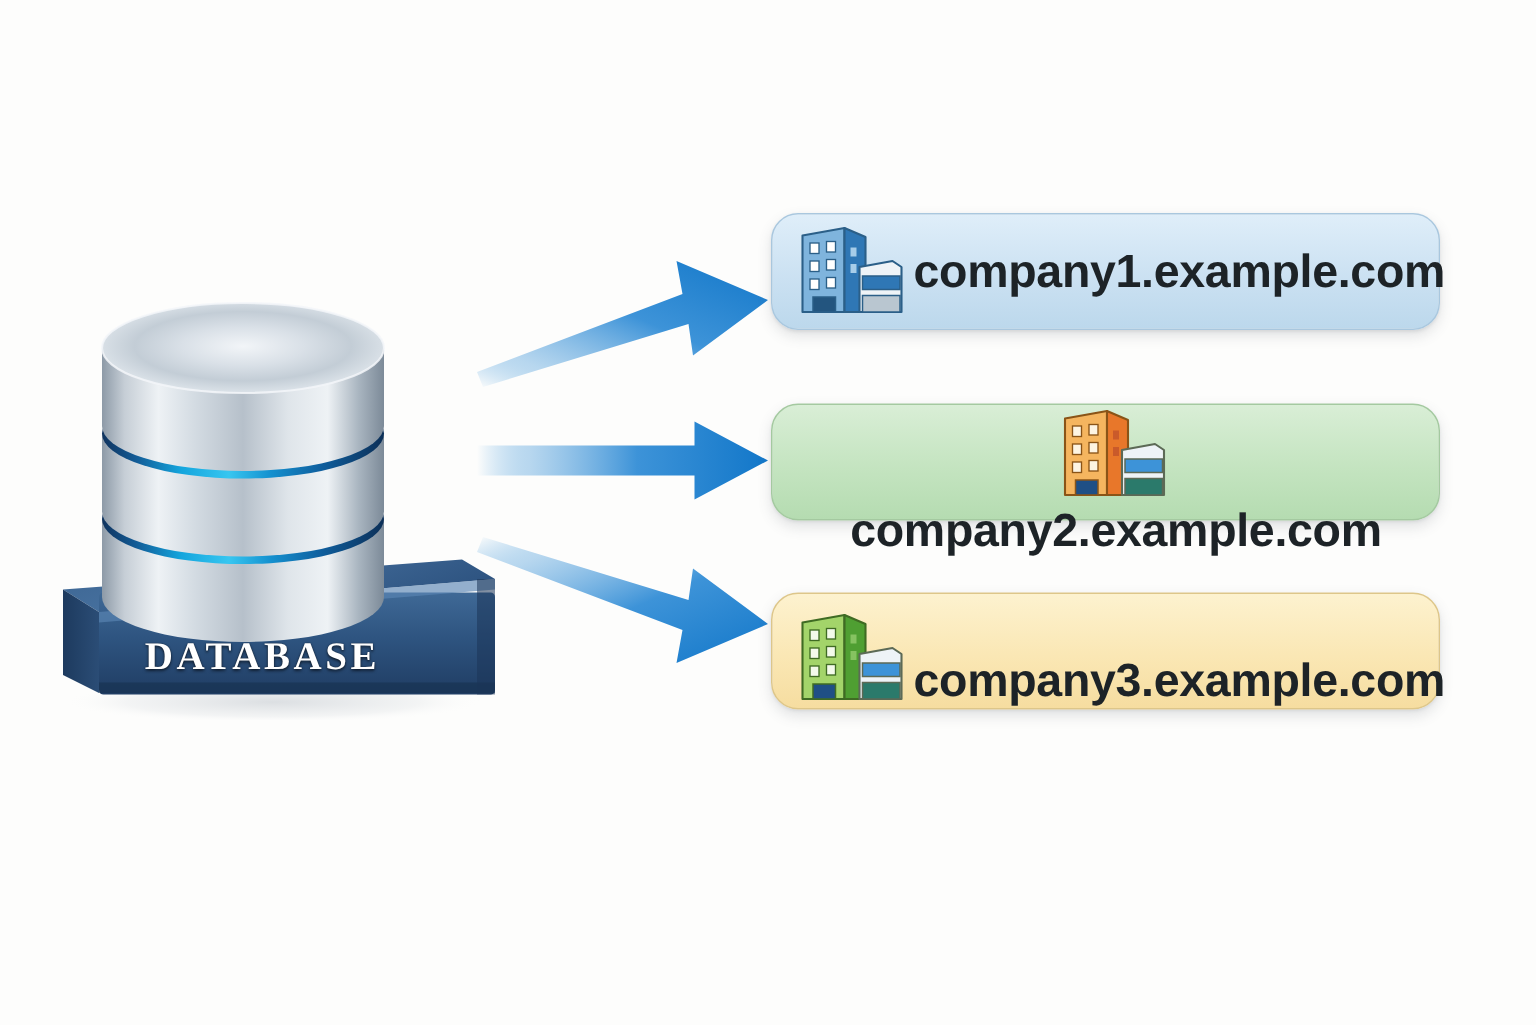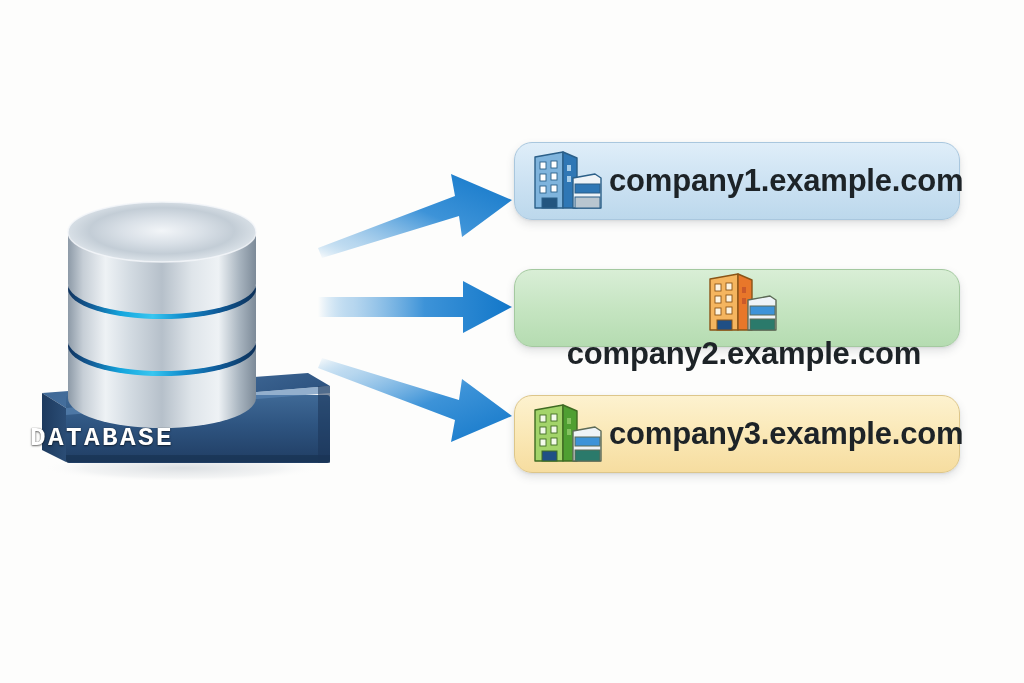--- a/index.html
+++ b/index.html
@@ -30,21 +30,22 @@
   #database-svg {
     position: absolute;
     left: 0;
     top: 0;
   }
   #database-label {
     position: absolute;
     left: 0;
     top: 273px;
     width: 290px;
-    font-family: Liberation Mono, monospace;
+    text-align: center;
+    font-family: Liberation Serif, serif;
     font-size: 26px;
     font-weight: bold;
     letter-spacing: 2.4px;
     color: #ffffff;
     text-shadow: 0 1px 2px rgba(0,0,0,0.55), 0 0 1px rgba(0,0,0,0.6);
     pointer-events: none;
   }
 
   
   #arrows-layer {
@@ -61,21 +62,21 @@
     height: 78px;
     border-radius: 18px;
     display: flex;
     align-items: center;
     box-sizing: border-box;
     padding-left: 14px;
     box-shadow: 0 4px 9px rgba(80,90,100,0.16), 0 1px 2px rgba(70,80,90,0.10);
   }
   #card-1 { top: 142px; }
   #card-2 { top: 269px; flex-direction: column; }
-  #card-3 { top: 395px; }
+  #card-3 { top: 395px; align-items: flex-end; }
 
   .card-icon {
     width: 74px;
     height: 66px;
     flex: 0 0 auto;
     margin-right: 6px;
   }
   .card-label {
     font-family: "Liberation Sans", sans-serif;
     font-size: 31px;

